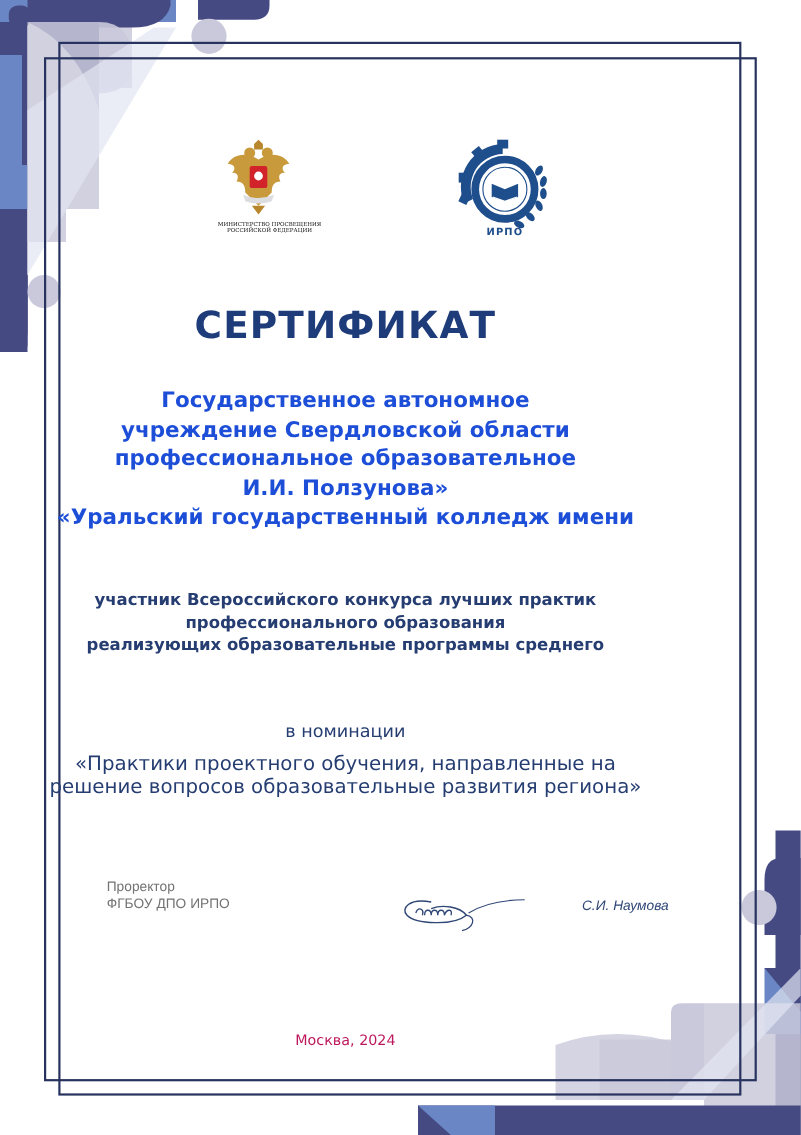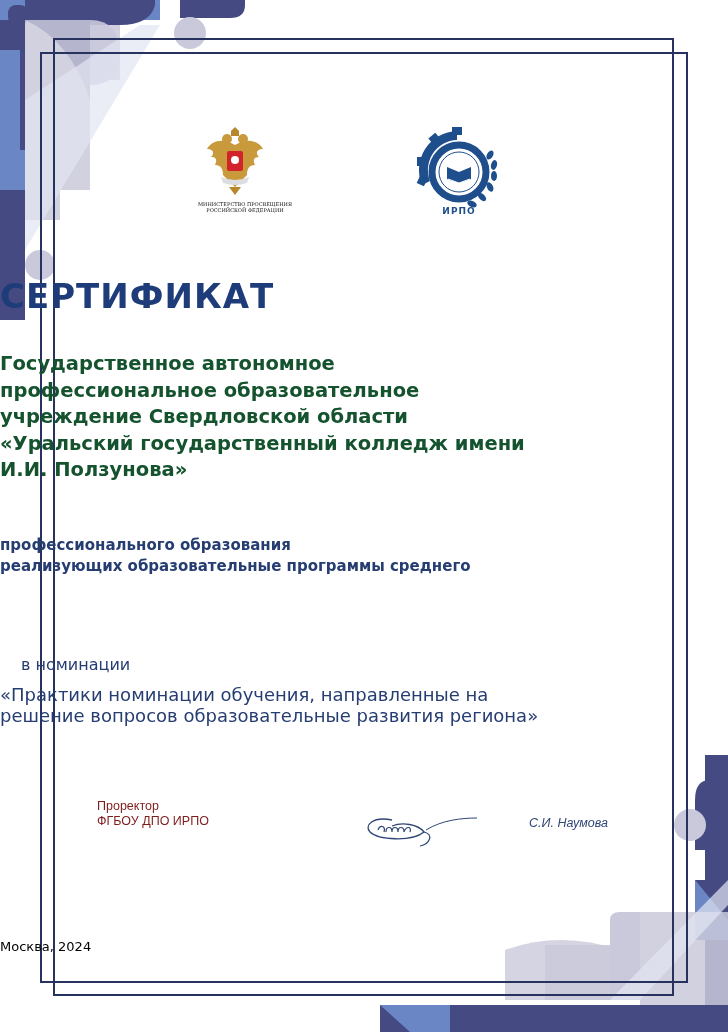--- a/index.html
+++ b/index.html
@@ -1,29 +1,29 @@
 <!DOCTYPE html>
 <html><head>
 <meta charset="utf-8">
 <style>
   html, body { margin: 0; padding: 0; }
   body { width: 728px; height: 1032px; position: relative; overflow: hidden; background: #ffffff; font-family: "DejaVu Sans", sans-serif; }
   .deco { position: absolute; inset: 0; pointer-events: none; }
   .frame { position: absolute; border: 2.5px solid #27325e; box-sizing: border-box; }
   #frame-a { left: 53px; top: 38px; width: 621px; height: 958px; }
   #frame-b { left: 40px; top: 52px; width: 648px; height: 931px; }
-  .centered { position: absolute; left: 0; width: 628px; }
+  .centered { position: absolute; left: 0; width: 628px; text-align: center; }
   #title { top: 276px; font-size: 34px; font-weight: bold; color: #1f3c7a; letter-spacing: 1px; }
-  #org { top: 351px; font-size: 19.5px; font-weight: bold; color: #14532d; line-height: 26.5px; }
+  #org { top: 351px; font-size: 19.5px; font-weight: bold; color: #1d4ed8; line-height: 26.5px; }
   #participant { top: 535px; font-size: 15px; font-weight: bold; color: #263d72; line-height: 20.5px; }
-  #nom-label { top: 655px; font-size: 16px; color: #263d72; padding-left: 21px; }
+  #nom-label { top: 655px; font-size: 16px; color: #263d72; }
   #nomination { top: 684px; font-size: 18px; color: #263d72; line-height: 21px; }
-  .sig-left { position: absolute; left: 97px; top: 799px; font-size: 12.5px; color: #7f1d1d; line-height: 15px; font-family: "Liberation Sans", sans-serif; }
+  .sig-left { position: absolute; left: 97px; top: 799px; font-size: 12.5px; color: #737373; line-height: 15px; font-family: "Liberation Sans", sans-serif; }
   .sig-name { position: absolute; left: 529px; top: 816px; font-size: 12.5px; color: #2f4676; font-family: "Liberation Sans", sans-serif; font-style: italic; }
-  #place { top: 939px; font-size: 13px; color: #000000; }
+  #place { top: 939px; font-size: 13px; color: #be185d; }
   .logo { position: absolute; text-align: right; }
   #ministry-caption { position: absolute; left: 190px; top: 201px; width: 110px; text-align: center; font-family: "DejaVu Serif", serif; font-size: 5px; line-height: 6px; color: #111; }
 </style>
 </head>
 <body>
 
 <svg class="deco" width="728" height="1032" viewBox="0 0 728 1032">
 
   <g>
     <rect x="0" y="0" width="160" height="20" fill="#6a86c4"></rect>
@@ -105,34 +105,35 @@
       <ellipse cx="60" cy="79" rx="3" ry="5" transform="rotate(-65 60 79)"></ellipse>
     </g>
     <text x="47" y="89" font-size="9" font-weight="bold" fill="#1f4e8c" text-anchor="middle" font-family="DejaVu Sans, sans-serif" letter-spacing="1">ИРПО</text>
   </svg>
 </div>
 
 <div class="centered" id="title">СЕРТИФИКАТ</div>
 
 <div class="centered" id="org">
   <div>Государственное автономное</div>
+  <div>учреждение Свердловской области</div>
   <div>профессиональное образовательное</div>
-  <div>учреждение Свердловской области</div>
+  <div>И.И. Ползунова»</div>
   <div>«Уральский государственный колледж имени</div>
-  <div>И.И. Ползунова»</div>
 </div>
 
 <div class="centered" id="participant">
+  <div>участник Всероссийского конкурса лучших практик</div>
   <div>профессионального образования</div>
   <div>реализующих образовательные программы среднего</div>
 </div>
 
 <div class="centered" id="nom-label">в номинации</div>
 <div class="centered" id="nomination">
-  <div>«Практики номинации обучения, направленные на</div>
+  <div>«Практики проектного обучения, направленные на</div>
   <div>решение вопросов образовательные развития региона»</div>
 </div>
 
 <div class="sig-left">
   <div>Проректор</div>
   <div>ФГБОУ ДПО ИРПО</div>
 </div>
 
 <div style="position:absolute;left:362px;top:808px;">
   <svg width="125" height="45" viewBox="0 0 125 45">

